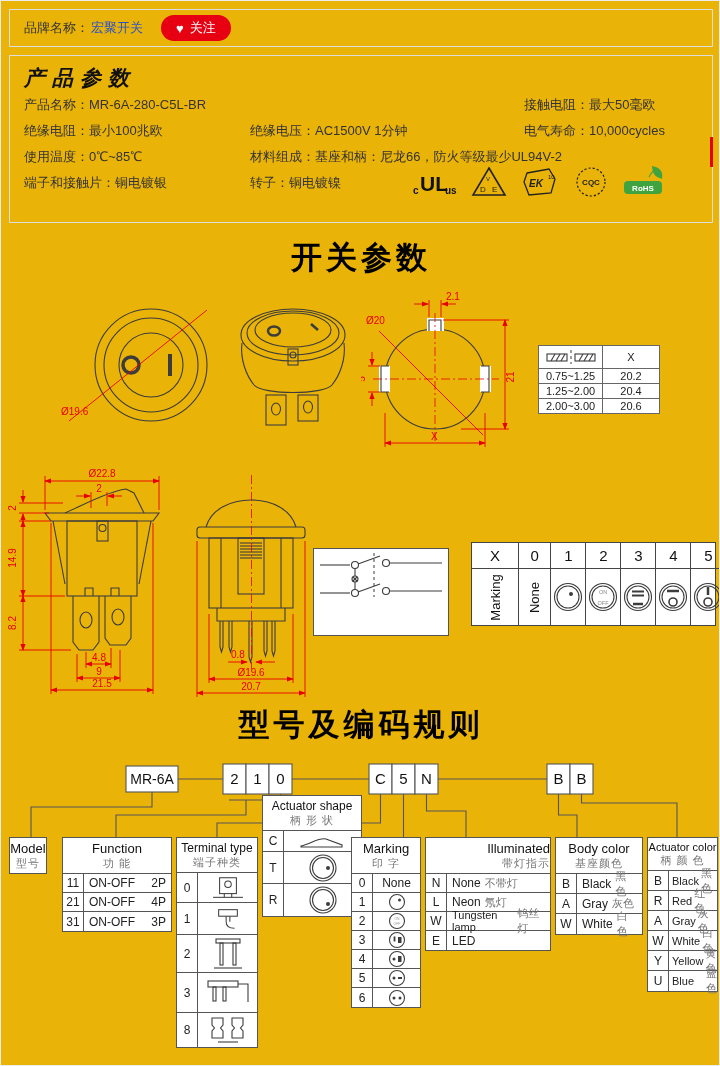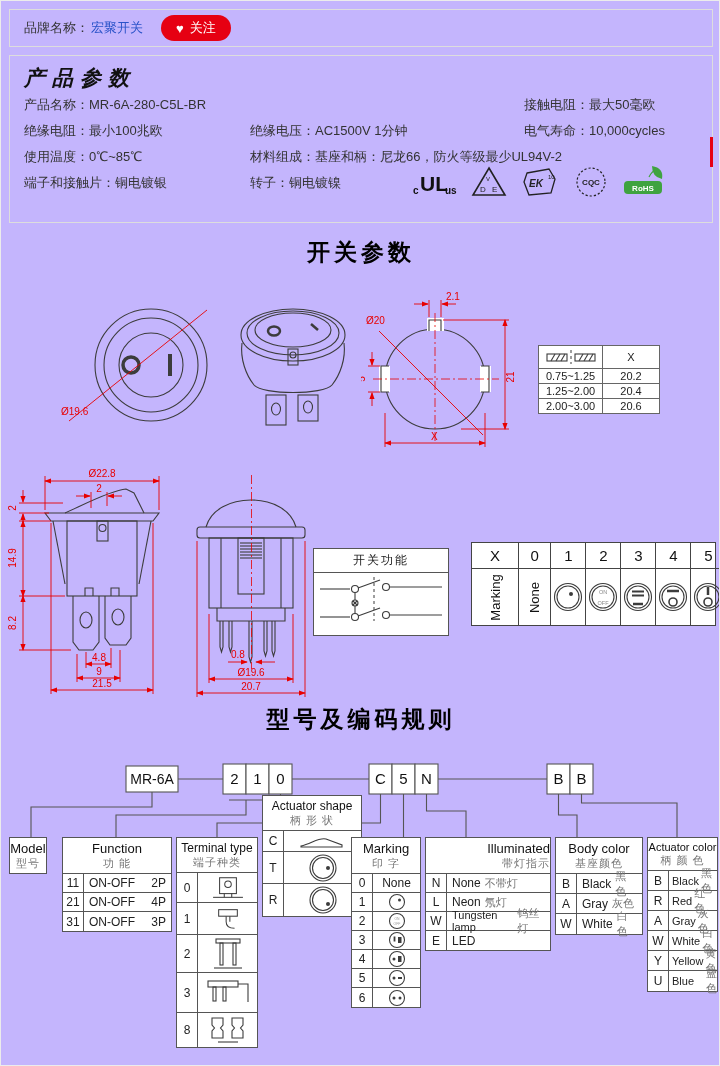--- a/index.html
+++ b/index.html
@@ -1,30 +1,30 @@
 <!DOCTYPE html>
 <html><head>
 <meta charset="utf-8">
 <style>
 *{margin:0;padding:0;box-sizing:border-box}
 body{font-family:"Liberation Sans",sans-serif;background:#fff}
-#page{position:relative;width:720px;height:1066px;background:#c4b5fd;border:1px solid #ececec;overflow:hidden}
+#page{position:relative;width:720px;height:1066px;background:#eab308;border:1px solid #ececec;overflow:hidden}
 .abs{position:absolute}
 
 #topbar{position:absolute;left:8px;top:8px;width:704px;height:38px;border:1px solid #ddd;display:flex;align-items:center;padding-left:14px;font-size:13px;color:#333}
 .brand-link{color:#2952c8;text-decoration:none;margin-left:2px;cursor:pointer}
 .follow-btn{margin-left:18px;background:#e60012;color:#fff;border:none;border-radius:14px;height:26px;padding:0 15px;display:flex;align-items:center;gap:6px;font-size:13px;cursor:pointer}
 
 #product{position:absolute;left:8px;top:54px;width:704px;height:168px;border:1px solid #ddd}
 .ptitle{position:absolute;left:14px;top:8px;font-family:"DejaVu Serif",serif;font-style:italic;font-weight:bold;font-size:21px;letter-spacing:7px;color:#111}
 .spec{position:absolute;font-size:13px;color:#333;white-space:nowrap}
 #certs{position:absolute;left:402px;top:108px;display:flex;align-items:center;gap:13px}
 .redbar{position:absolute;left:709px;top:136px;width:3px;height:30px;background:#e60012}
 
-.h1{position:absolute;left:0;width:720px;text-align:center;font-size:23px;font-weight:bold;color:#000;letter-spacing:4px}
+.h1{position:absolute;left:0;width:720px;text-align:center;font-size:31px;font-weight:bold;color:#000;letter-spacing:4px}
 
 .xtable{position:absolute;left:537px;top:344px;width:122px;border:1px solid #666;font-size:11px;color:#222;background:#fff}
 .xrow{display:flex;border-top:1px solid #666;height:15px;line-height:14px}
 .xrow:first-child{border-top:none;height:22px}
 .xc1{width:64px;border-right:1px solid #666;text-align:center;display:flex;align-items:center;justify-content:center}
 .xc2{flex:1;text-align:center;display:flex;align-items:center;justify-content:center}
 
 #funcbox{position:absolute;left:312px;top:547px;width:136px;height:88px;border:1px solid #555;background:#fff}
 #funcbox .ft{height:24px;border-bottom:1px solid #555;display:flex;align-items:center;justify-content:center;font-size:12px;color:#222;letter-spacing:2px}
 
@@ -295,21 +295,20 @@
     <line class="rd" x1="117" y1="145" x2="117" y2="214"></line>
     <line class="rd" x1="33" y1="210" x2="117" y2="210" marker-start="url(#arF)" marker-end="url(#arF)"></line>
     <text class="rdt" x="75" y="207" text-anchor="middle">Ø19.6</text>
     <line class="rd" x1="21" y1="72" x2="21" y2="228"></line>
     <line class="rd" x1="129" y1="72" x2="129" y2="228"></line>
     <line class="rd" x1="21" y1="224" x2="129" y2="224" marker-start="url(#arF)" marker-end="url(#arF)"></line>
     <text class="rdt" x="75" y="221" text-anchor="middle">20.7</text>
   </svg>
 
   <div id="funcbox">
-    <div class="ft">开关功能</div>
     <svg width="134" height="60" viewBox="0 0 134 60">
       <line class="bk" x1="6" y1="16" x2="36" y2="16"></line>
         <circle class="bk" cx="41" cy="16" r="3.5"></circle>
       <line class="bk" x1="6" y1="44" x2="36" y2="44"></line>
         <circle class="bk" cx="41" cy="44" r="3.5"></circle>
       <line class="bk" x1="44" y1="15" x2="66" y2="7"></line>
       <line class="bk" x1="44" y1="43" x2="66" y2="35"></line>
       <line class="dsh" x1="60" y1="4" x2="60" y2="48"></line>
       <circle class="bk" cx="72" cy="14" r="3.5"></circle>
         <line class="bk" x1="76" y1="14" x2="128" y2="14"></line>

